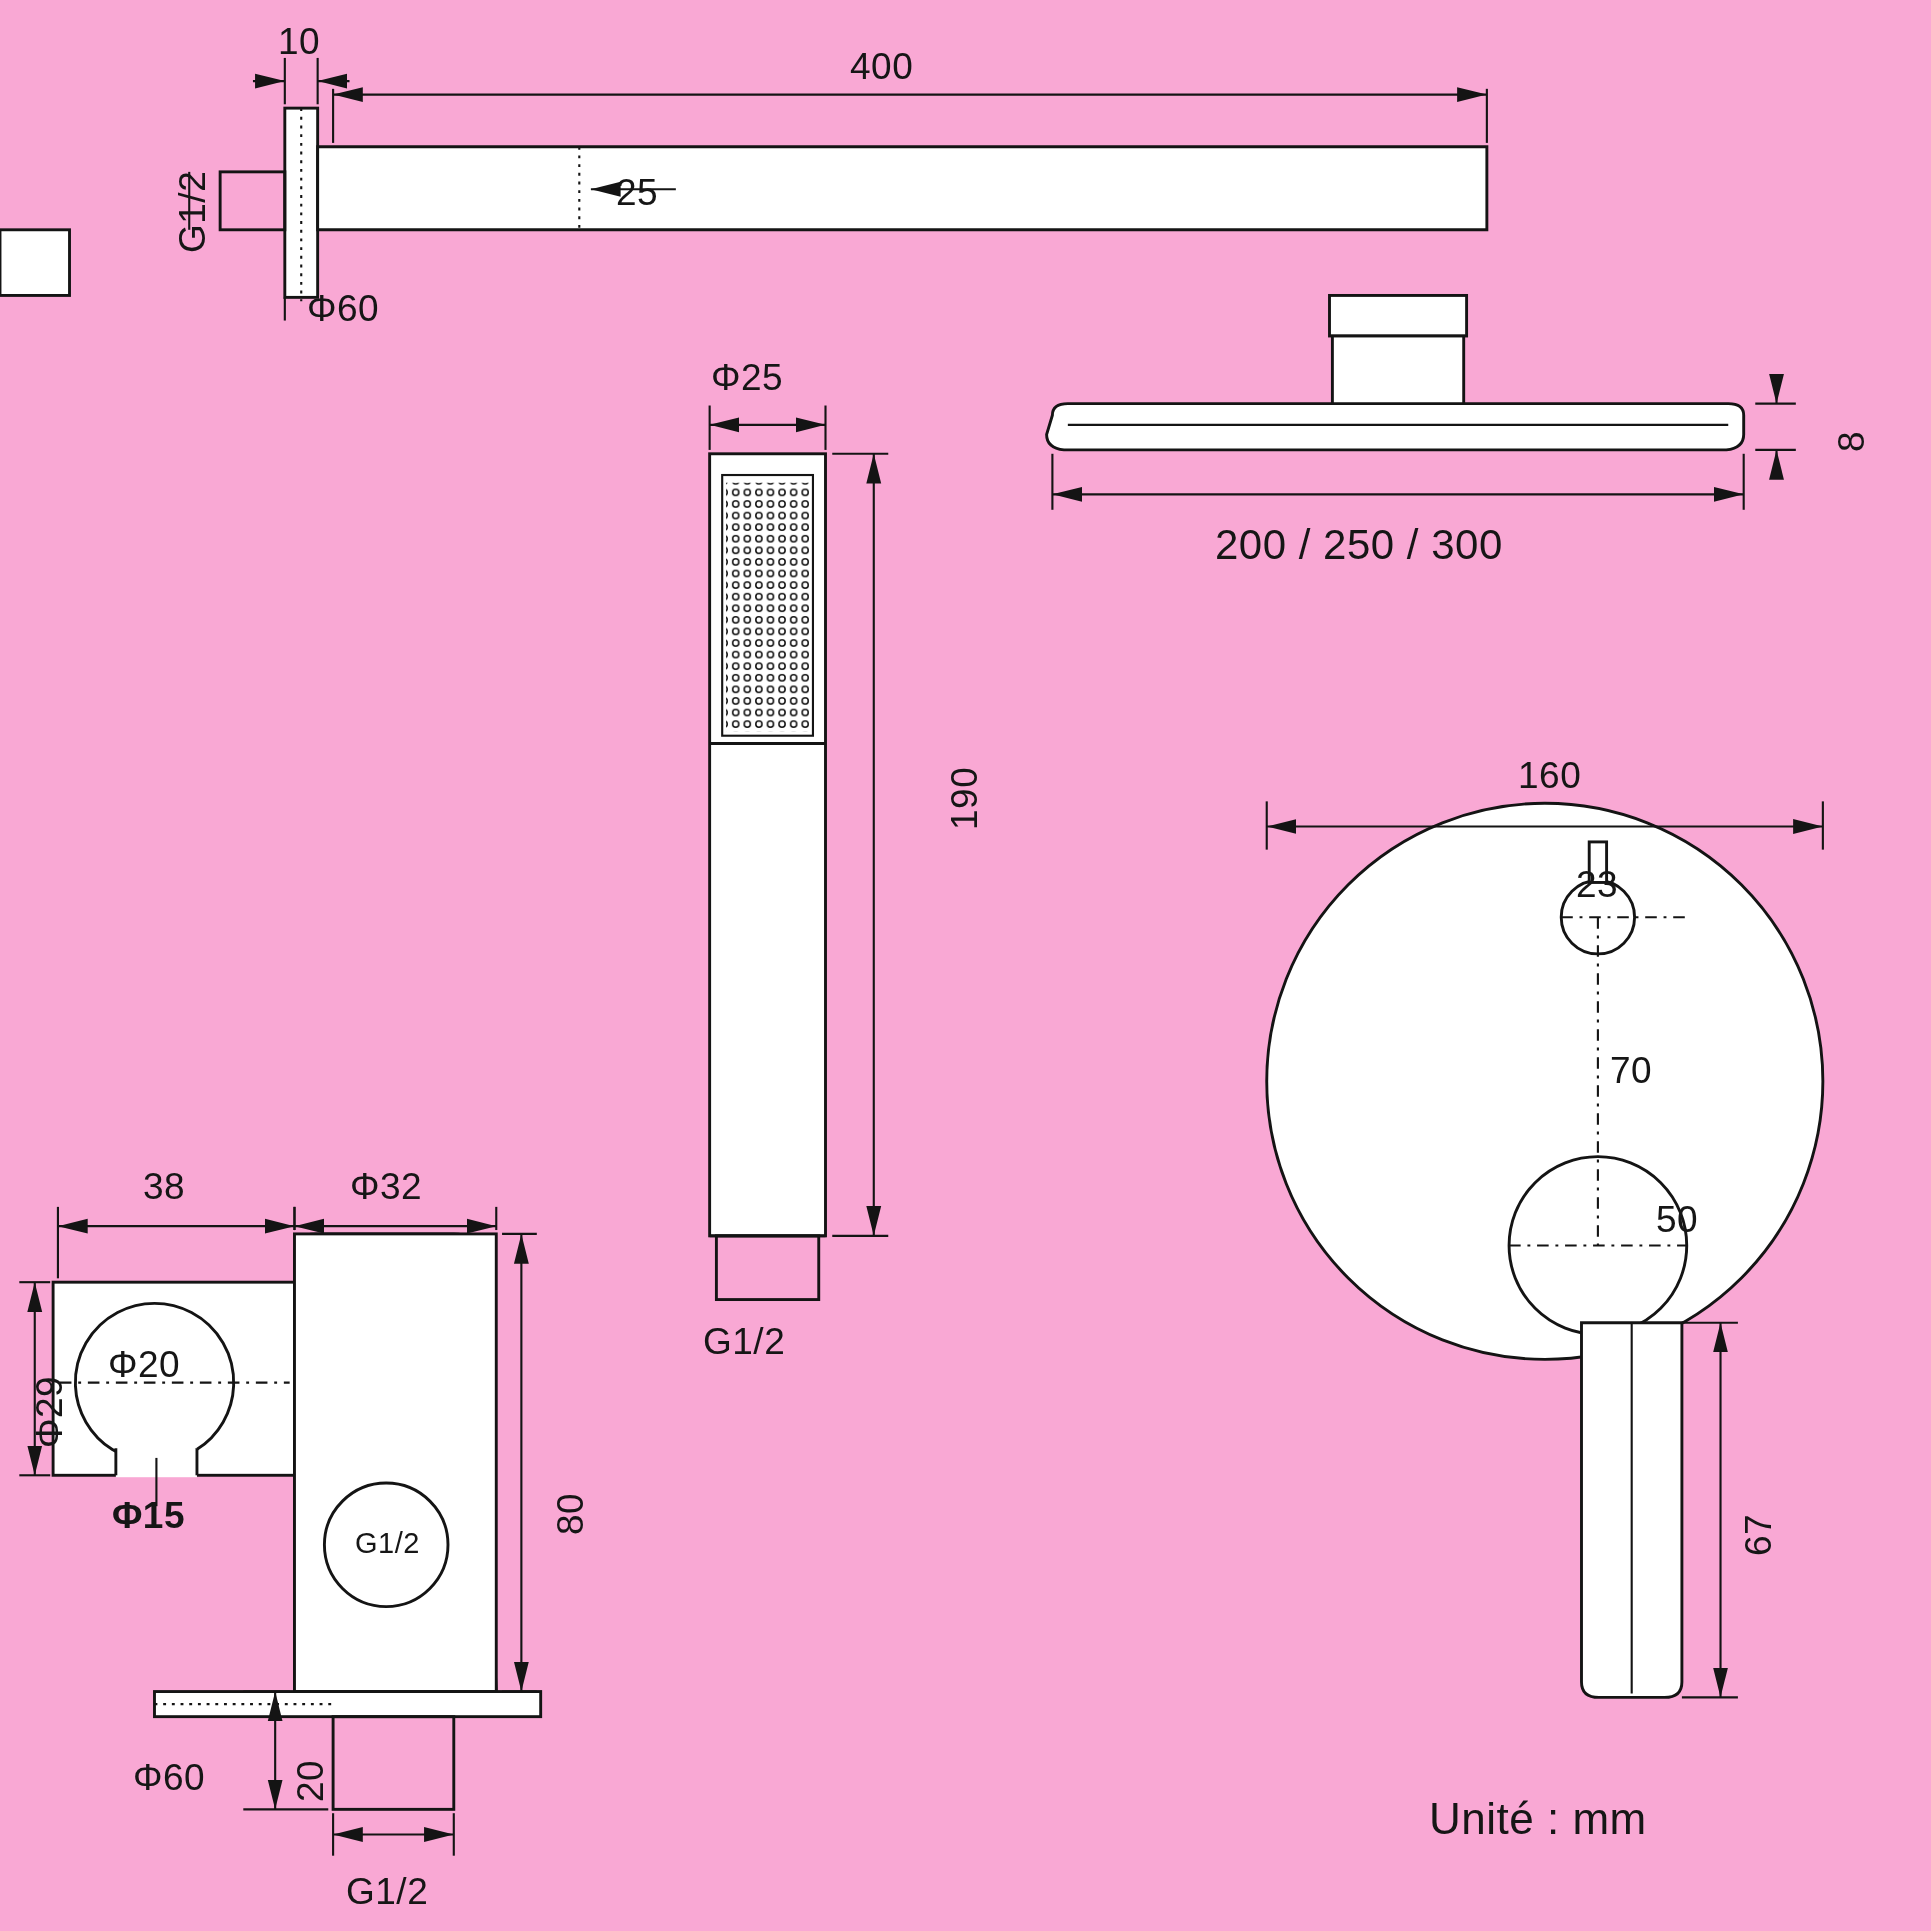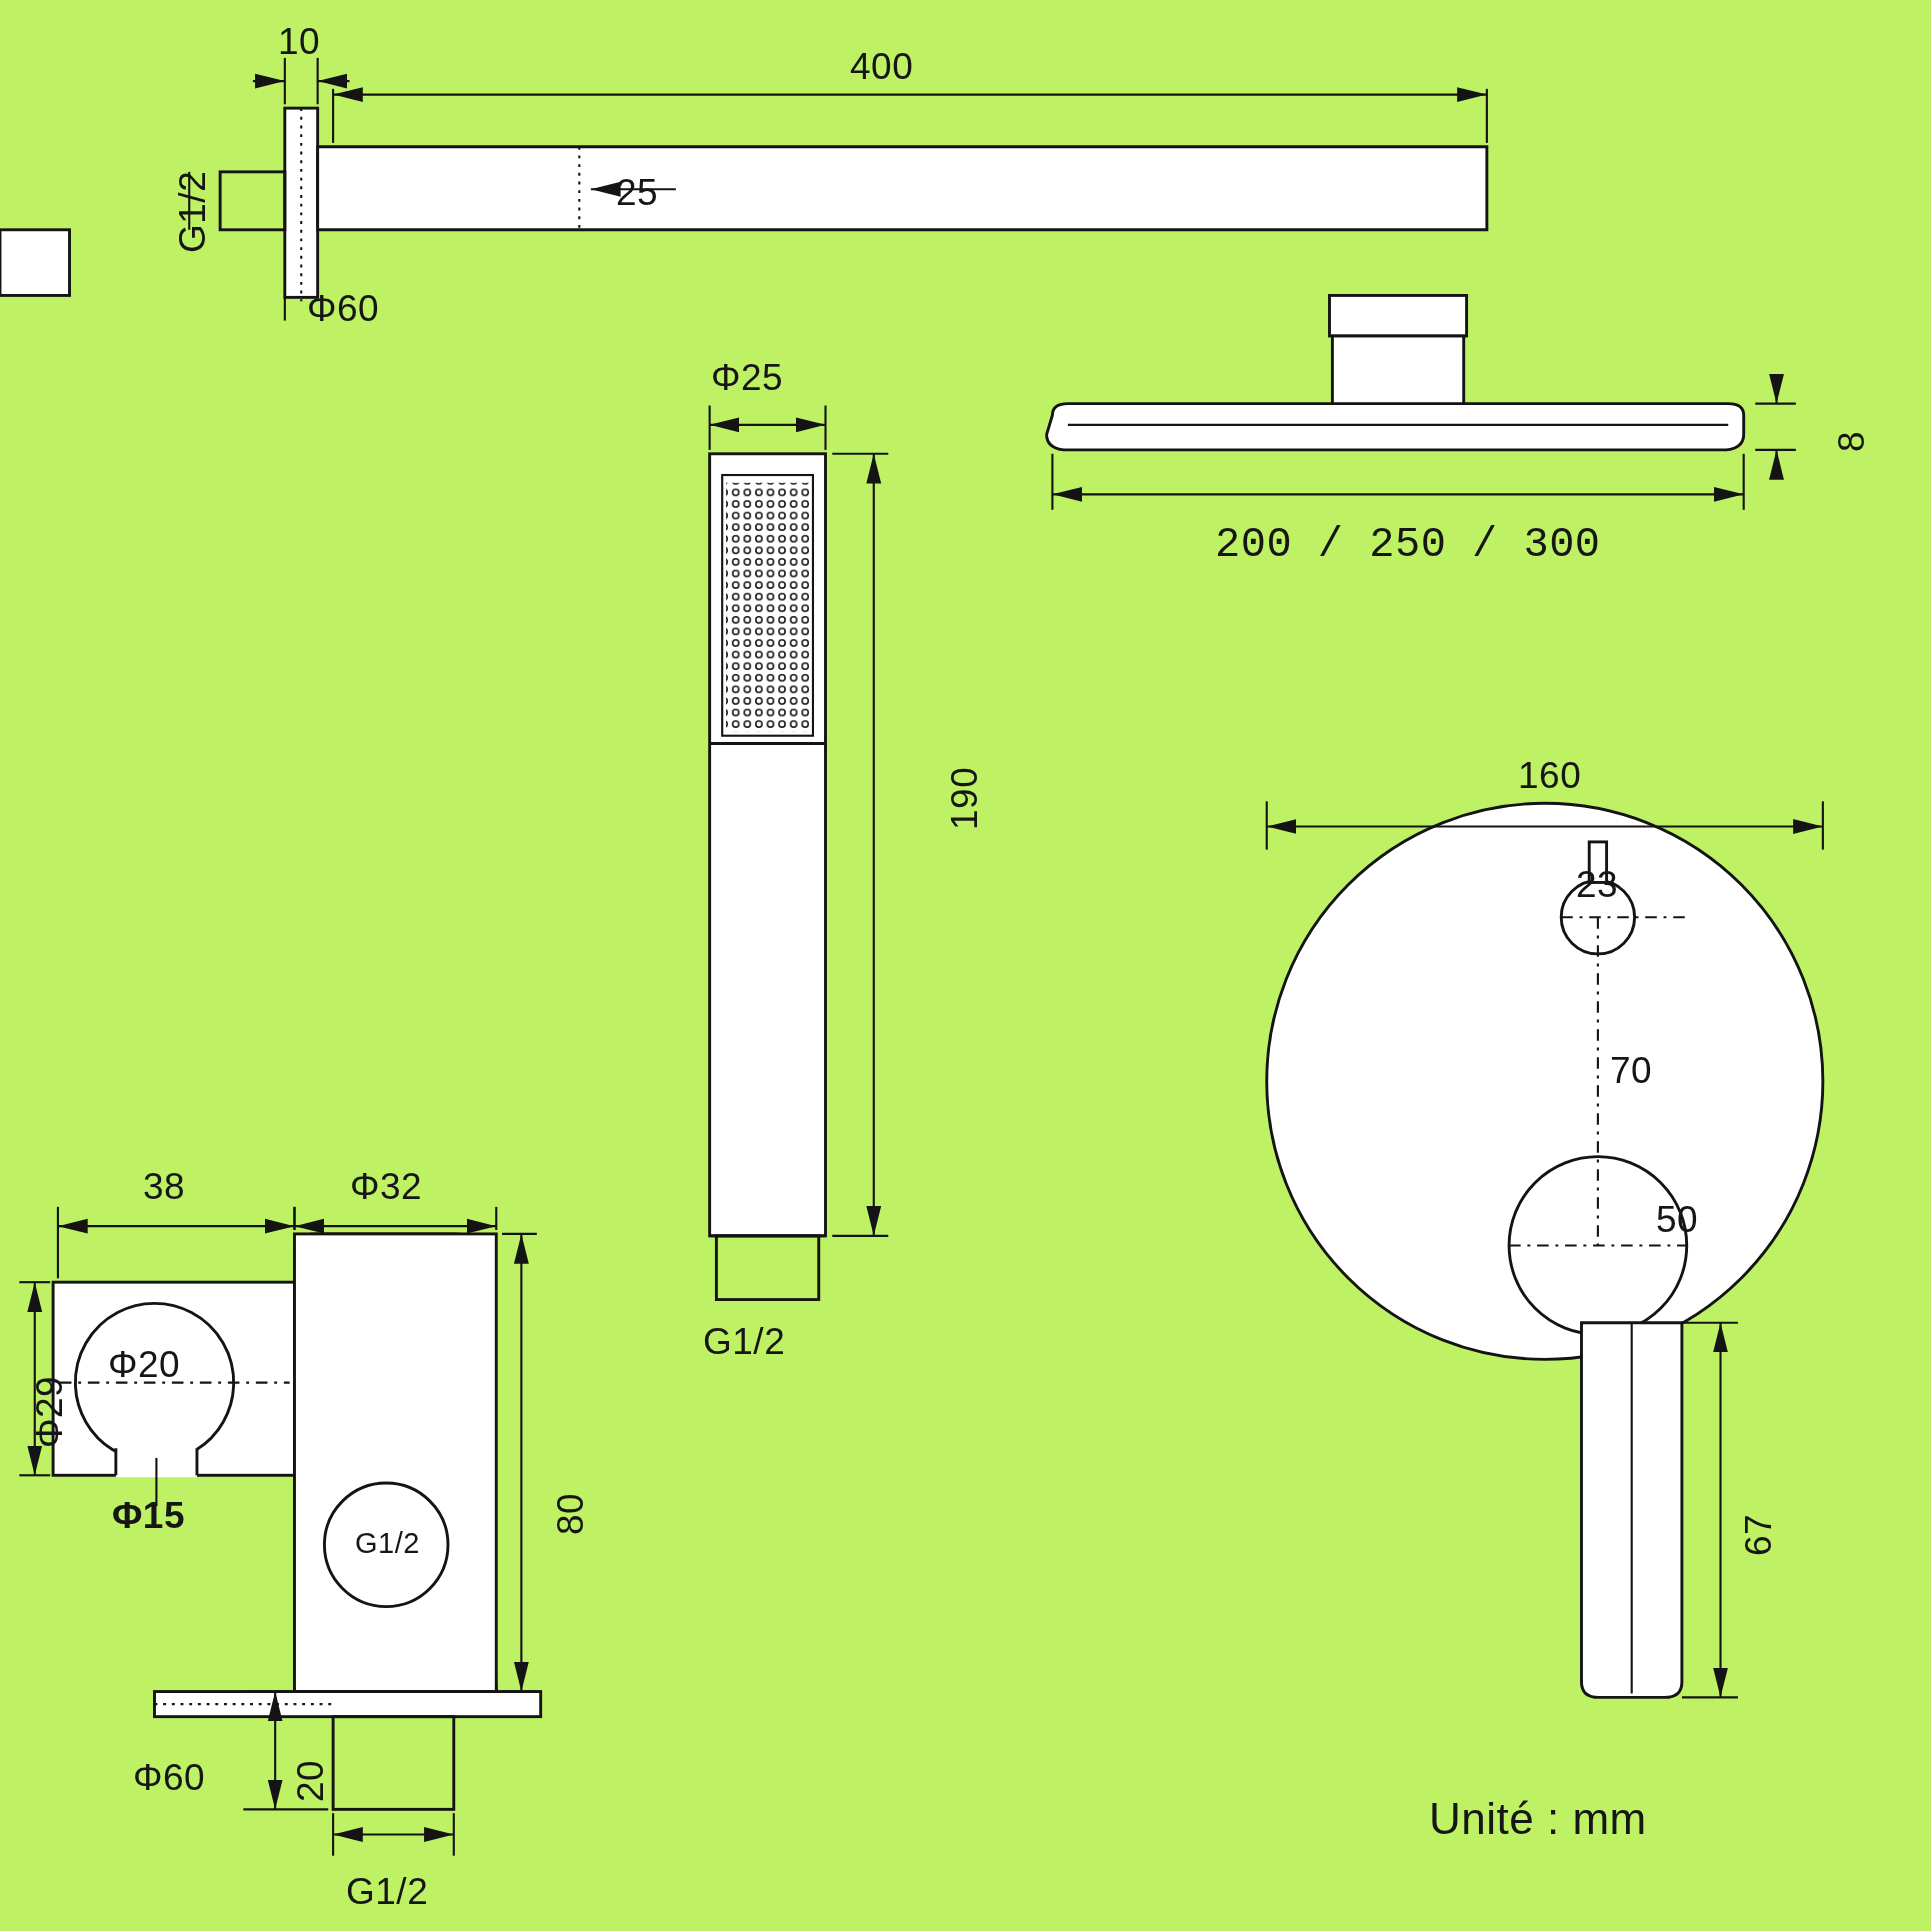--- a/index.html
+++ b/index.html
@@ -4,21 +4,21 @@
 <style>
   html, body {
     margin: 0;
     padding: 0;
     background: #ffffff;
   }
   #sheet {
     position: relative;
     width: 1931px;
     height: 1931px;
-    background: #bef264;
+    background: #f9a8d4;
     font-family: "Liberation Sans", sans-serif;
     color: #1a1a1a;
     overflow: hidden;
   }
   .lbl {
     position: absolute;
     font-size: 37px;
     color: #161616;
     white-space: nowrap;
     letter-spacing: 0.5px;
@@ -230,21 +230,21 @@
   <div class="lbl" style="left:850px; top:46px;">400</div>
   <div class="lbl" style="left:616px; top:172px;">25</div>
   <div class="lbl vert" style="left:172px; top:253px;">G1/2</div>
   <div class="lbl" style="left:307px; top:288px;">Φ60</div>
 
   <div class="lbl" style="left:703px; top:357px;margin-left:8px;">Φ25</div>
   <div class="lbl vert" style="left:944px; top:830px;">190</div>
   <div class="lbl" style="left:703px; top:1321px;">G1/2</div>
 
   <div class="lbl vert" style="left:1831px; top:452px;">8</div>
-  <div class="lbl big" style="left:1215px; top:521px;font-family:Liberation Mono, monospace;">200 / 250 / 300</div>
+  <div class="lbl big" style="left:1215px; top:521px;">200 / 250 / 300</div>
 
   <div class="lbl" style="left:143px; top:1166px;">38</div>
   <div class="lbl" style="left:350px; top:1166px;">Φ32</div>
   <div class="lbl vert" style="left:29px; top:1448px;">Φ29</div>
   <div class="lbl" style="left:108px; top:1344px;">Φ20</div>
   <div class="lbl" style="left:112px; top:1495px;font-weight:bold;">Φ15</div>
   <div class="lbl vert" style="left:550px; top:1535px;">80</div>
   <div class="lbl small" style="left:355px; top:1527px;">G1/2</div>
   <div class="lbl" style="left:133px; top:1757px;">Φ60</div>
   <div class="lbl vert" style="left:290px; top:1802px;">20</div>

